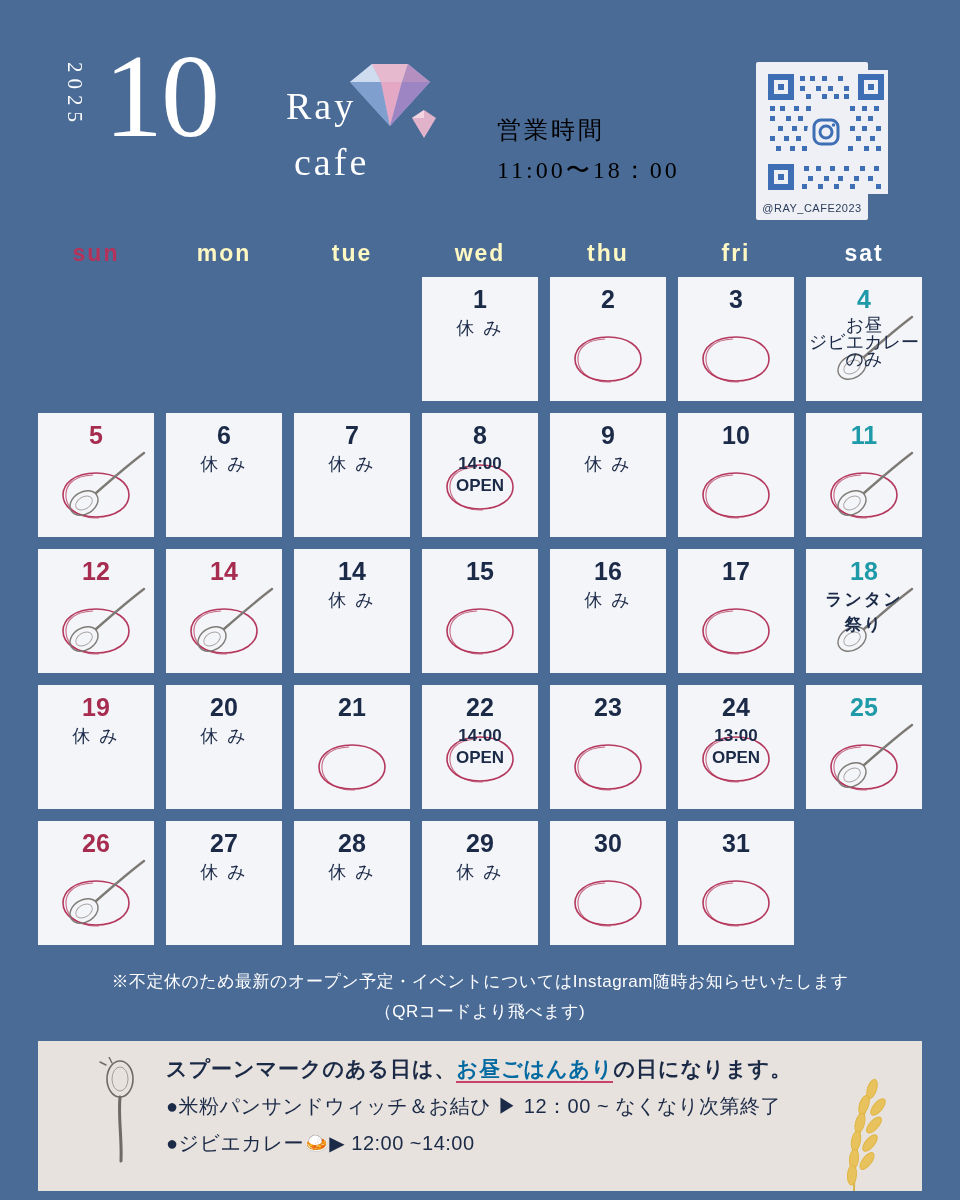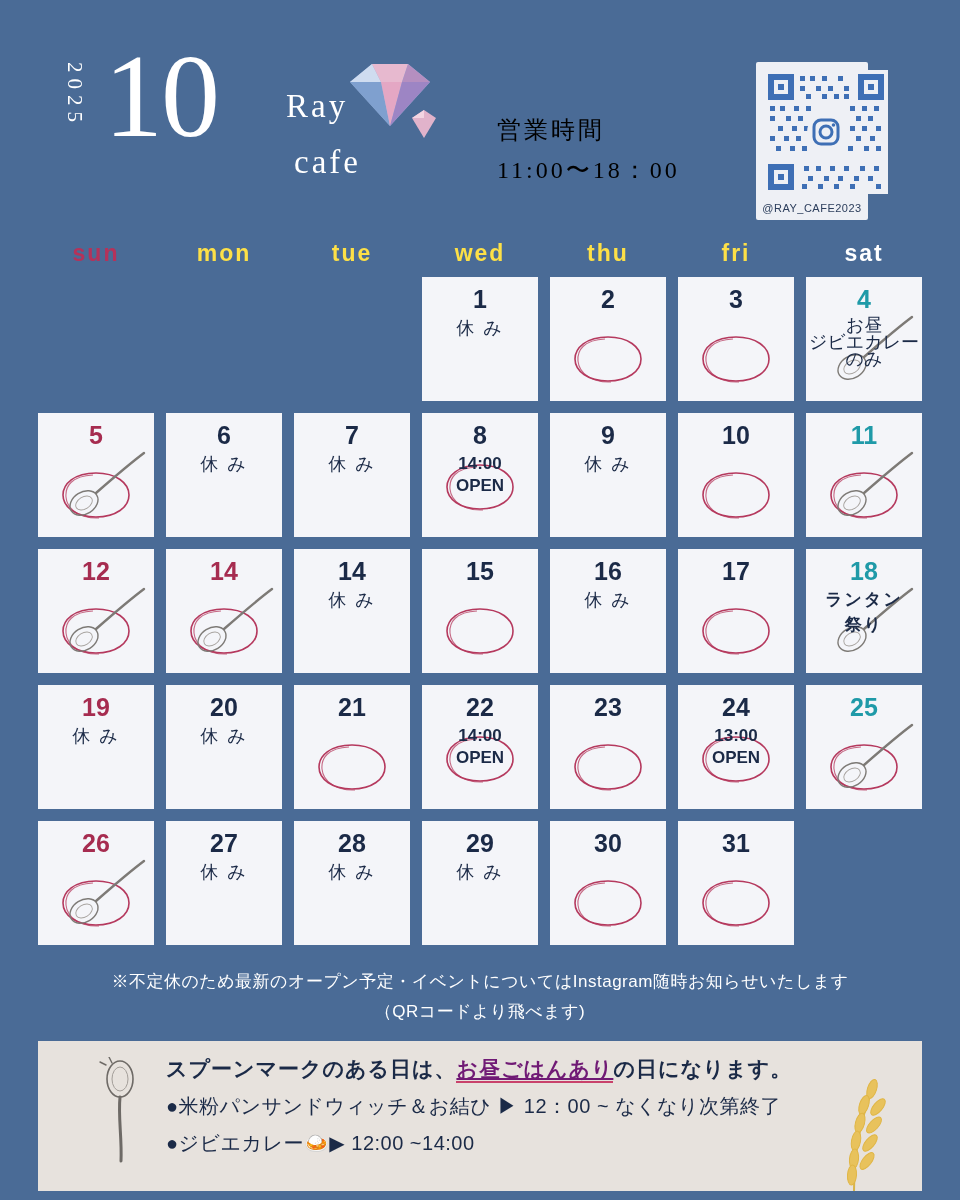--- a/index.html
+++ b/index.html
@@ -39,21 +39,21 @@
     line-height: 118px;
     font-family: "Liberation Serif", serif;
     letter-spacing: -2px;
   }
   .brand {
     position: absolute;
     left: 286px;
     top: 78px;
     color: #ffffff;
     font-family: "Liberation Serif", serif;
-    font-size: 33px;
+    font-size: 38px;
     letter-spacing: 3px;
     line-height: 56px;
   }
   .brand .l2 {
     display: block;
     padding-left: 8px;
   }
   .gem {
     position: absolute;
     left: 332px;
@@ -107,21 +107,21 @@
     grid-template-columns: repeat(7, 1fr);
     column-gap: 12px;
     padding: 0 38px;
     margin-top: 8px;
   }
   .wd {
     text-align: center;
     font-size: 23px;
     font-weight: bold;
     letter-spacing: 2px;
-    color: #fde047;
+    color: #fef9c3;
     font-family: "Liberation Sans", sans-serif;
     padding-bottom: 10px;
   }
   .wd.sun { color: #b5325a; }
   .wd.sat { color: #ffffff; }
 
   
   .grid {
     display: grid;
     grid-template-columns: repeat(7, 1fr);
@@ -225,24 +225,23 @@
     overflow: hidden;
   }
   .panel-line1 {
     margin-left: 128px;
     font-size: 21px;
     color: #1b2a47;
     letter-spacing: 1px;
     font-weight: bold;
   }
   .panel-line1 .hl {
-    color: #701a75;
+    color: #0369a1;
     border-bottom: 2px solid #c9426b;
     padding-bottom: 1px;
-    text-decoration: underline;
   }
   .panel-line2, .panel-line3 {
     margin-left: 128px;
     font-size: 20px;
     color: #1b2a47;
     letter-spacing: .5px;
     margin-top: 10px;
   }
   .panel-spoon {
     position: absolute;

